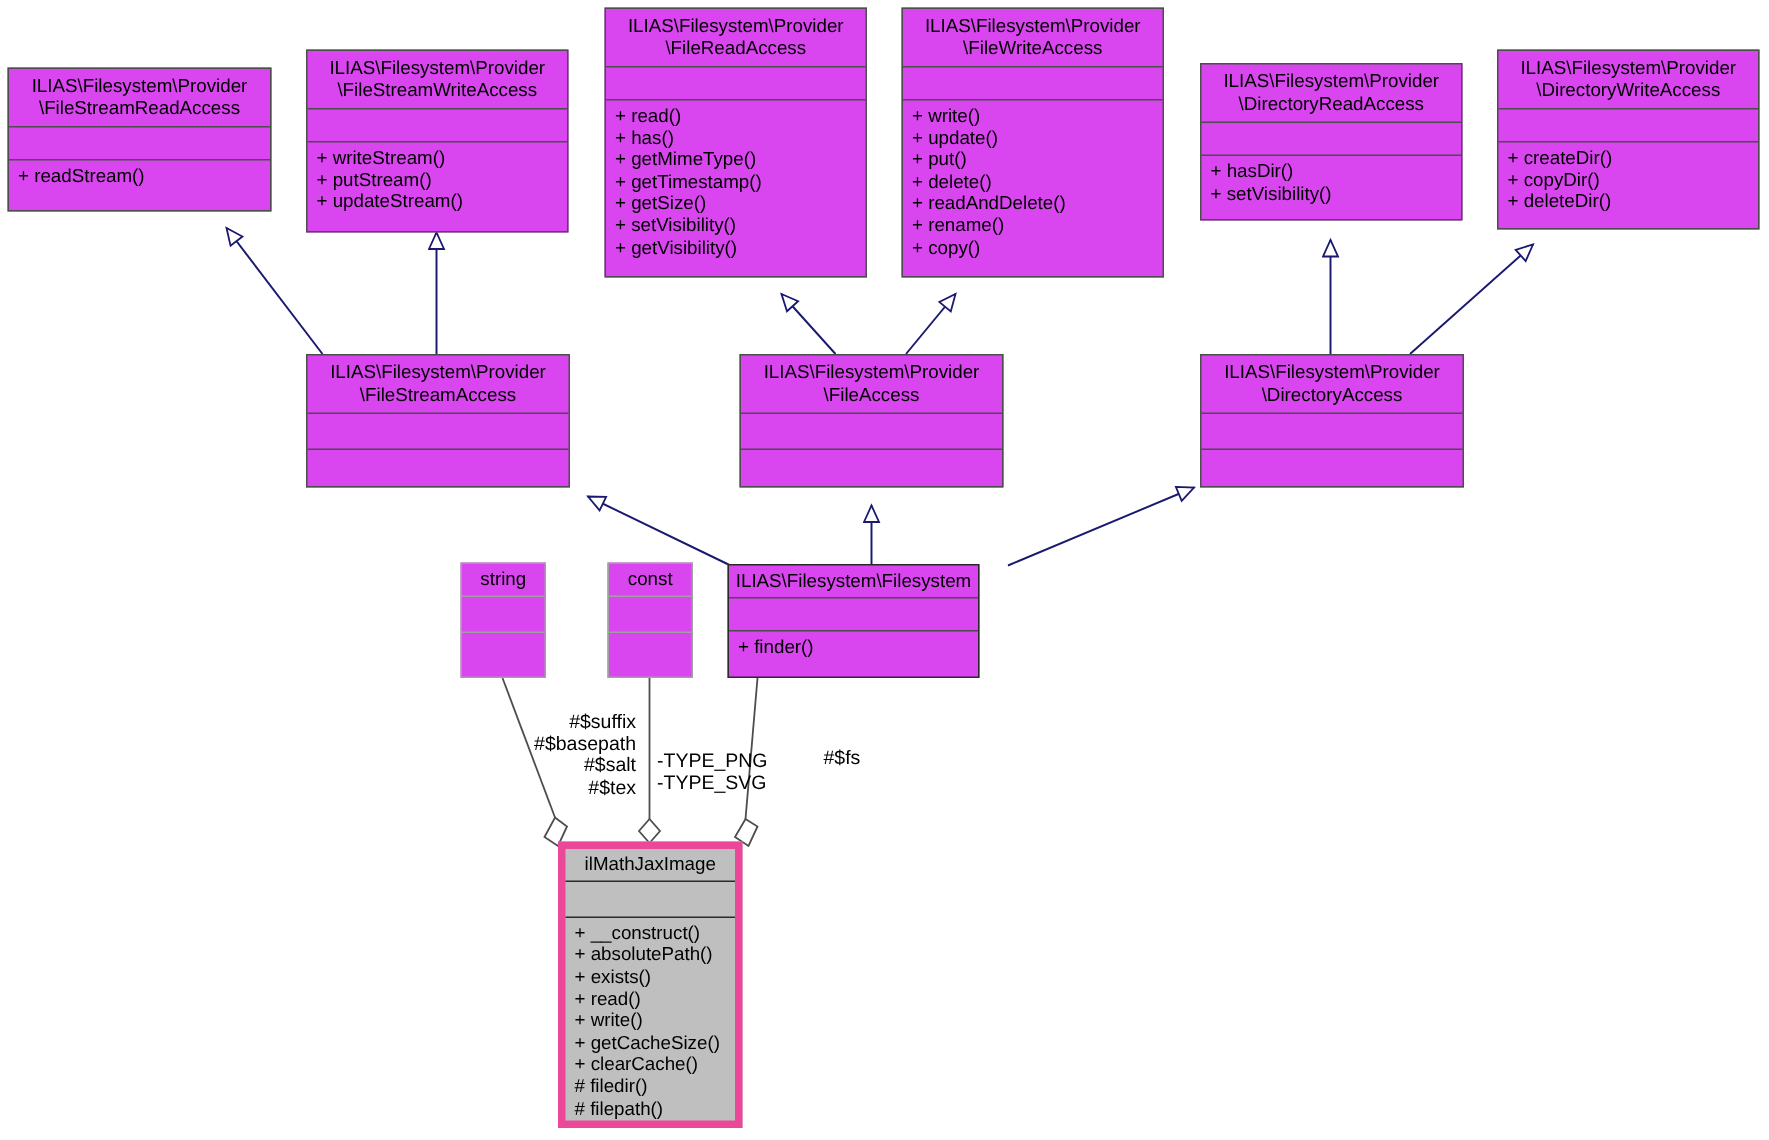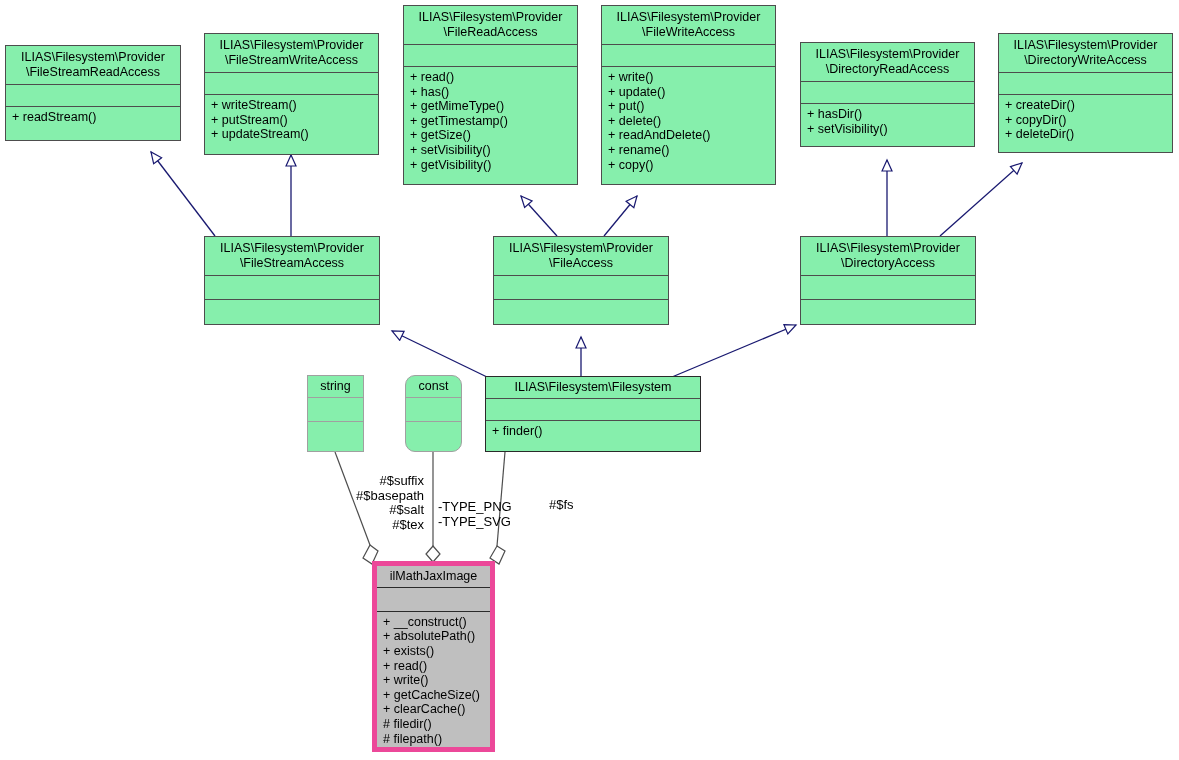--- a/index.html
+++ b/index.html
@@ -21,21 +21,21 @@
     left: 0;
     top: 0;
     width: 1179px;
     height: 760px;
     pointer-events: none;
   }
   .uml-box {
     position: absolute;
     box-sizing: border-box;
     border: 1px solid #4d4d4d;
-    background: #86efac;
+    background: #d946ef;
     display: flex;
     flex-direction: column;
   }
   .uml-box.light {
     border: 1px solid #a0a0a0;
   }
   .uml-box.filled {
     background: #bfbfbf;
     border: 5px solid #ec4899;
   }
@@ -243,27 +243,27 @@
     <div class="compartment c-attrs" style="height:24px;"></div>
     <div class="compartment c-ops"></div>
   </div>
 
   <div class="uml-box light" style="left:307px; top:375px; width:57px; height:77px;justify-content:space-between;">
     <div class="compartment c-title" style="padding:3px 2px;">string</div>
     <div class="compartment c-attrs" style="height:24px;"></div>
     <div class="compartment c-ops"></div>
   </div>
 
-  <div class="uml-box light" style="left:405px; top:375px; width:57px; height:77px;border-radius:10px;">
+  <div class="uml-box light" style="left:405px; top:375px; width:57px; height:77px;">
     <div class="compartment c-title" style="padding:3px 2px;">const</div>
     <div class="compartment c-attrs" style="height:24px;"></div>
     <div class="compartment c-ops"></div>
   </div>
 
-  <div class="uml-box" style="left:485px; top:376px; width:216px; height:76px; border-color:#2a2a2a;">
+  <div class="uml-box" style="left:485px; top:376px; width:168px; height:76px; border-color:#2a2a2a;">
     <div class="compartment c-title" style="padding:3px 4px;">ILIAS\Filesystem\Filesystem</div>
     <div class="compartment c-attrs" style="height:22px;"></div>
     <div class="compartment c-ops">
       <div class="op">+ finder()</div>
     </div>
   </div>
 
   <div class="edge-label lbl-right" style="left:300px; top:474px; width:124px;">#$suffix
 #$basepath
 #$salt

